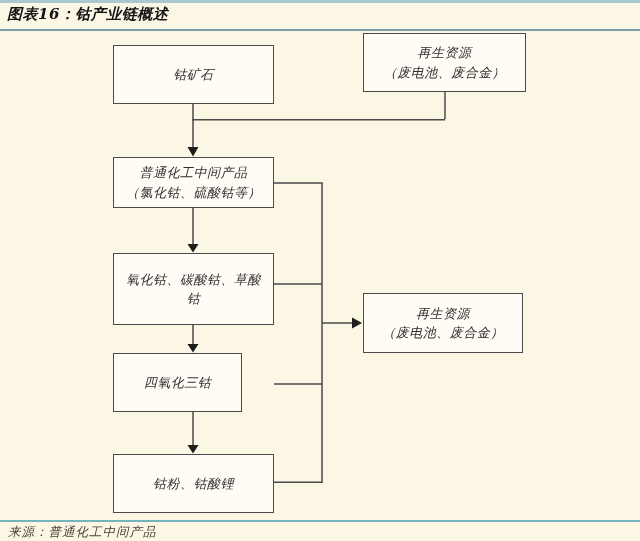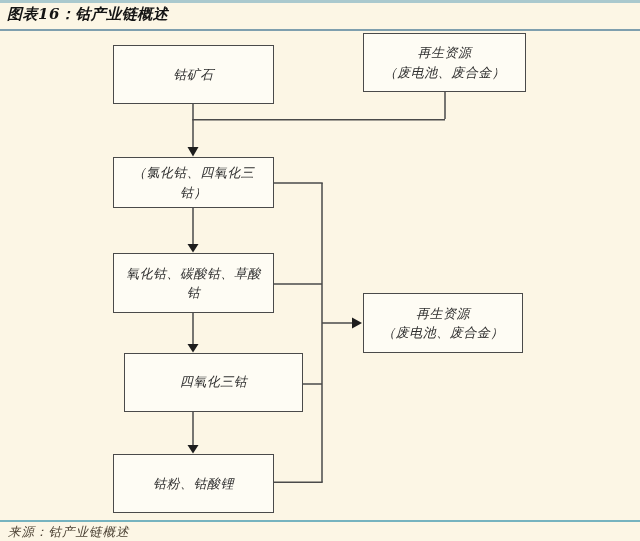--- a/index.html
+++ b/index.html
@@ -41,22 +41,22 @@
     font-style:italic; font-size:13px; line-height:1.5;
     color:#2f2f2f; letter-spacing:0.5px;
     padding:2px 8px;
     font-family:"DejaVu Serif", serif;
   }
   .box span { display:block; }
 
   .n-ore           { left:113px; top:33px;  width:161px; height:59px;margin-top:12px; }
   .n-recycle-top   { left:363px; top:33px;  width:163px; height:59px; }
   .n-intermediate  { left:113px; top:157px; width:161px; height:51px; }
-  .n-salts         { left:113px; top:253px; width:161px; height:60px; }
-  .n-co3o4         { left:124px; top:353px; width:179px; height:59px;font-family:Liberation Mono, monospace; }
+  .n-salts         { left:113px; top:253px; width:161px; height:72px; }
+  .n-co3o4         { left:113px; top:353px; width:129px; height:59px; }
   .n-powder        { left:113px; top:454px; width:161px; height:59px;text-align:center; }
   .n-recycle-right { left:363px; top:293px; width:160px; height:60px; }
 </style>
 </head>
 <body>
 
 <div class="page">
 
   <div class="rule rule-top"></div>
 
@@ -98,21 +98,22 @@
   <div class="box n-ore">
     <span>钴矿石</span>
   </div>
 
   <div class="box n-recycle-top">
     <span>再生资源</span>
     <span>（废电池、废合金）</span>
   </div>
 
   <div class="box n-intermediate">
-    <span>（氯化钴、四氧化三钴）</span>
+    <span>普通化工中间产品</span>
+    <span>（氯化钴、硫酸钴等）</span>
   </div>
 
   <div class="box n-salts">
     <span>氧化钴、碳酸钴、草酸钴</span>
   </div>
 
   <div class="box n-co3o4">
     <span>四氧化三钴</span>
   </div>
 
@@ -120,15 +121,15 @@
     <span>钴粉、钴酸锂</span>
   </div>
 
   <div class="box n-recycle-right">
     <span>再生资源</span>
     <span>（废电池、废合金）</span>
   </div>
 
   <div class="rule rule-footer"></div>
 
-  <div class="source">来源：钴产业链概述</div>
+  <div class="source">来源：普通化工中间产品</div>
 
 </div>
 
 </body></html>

